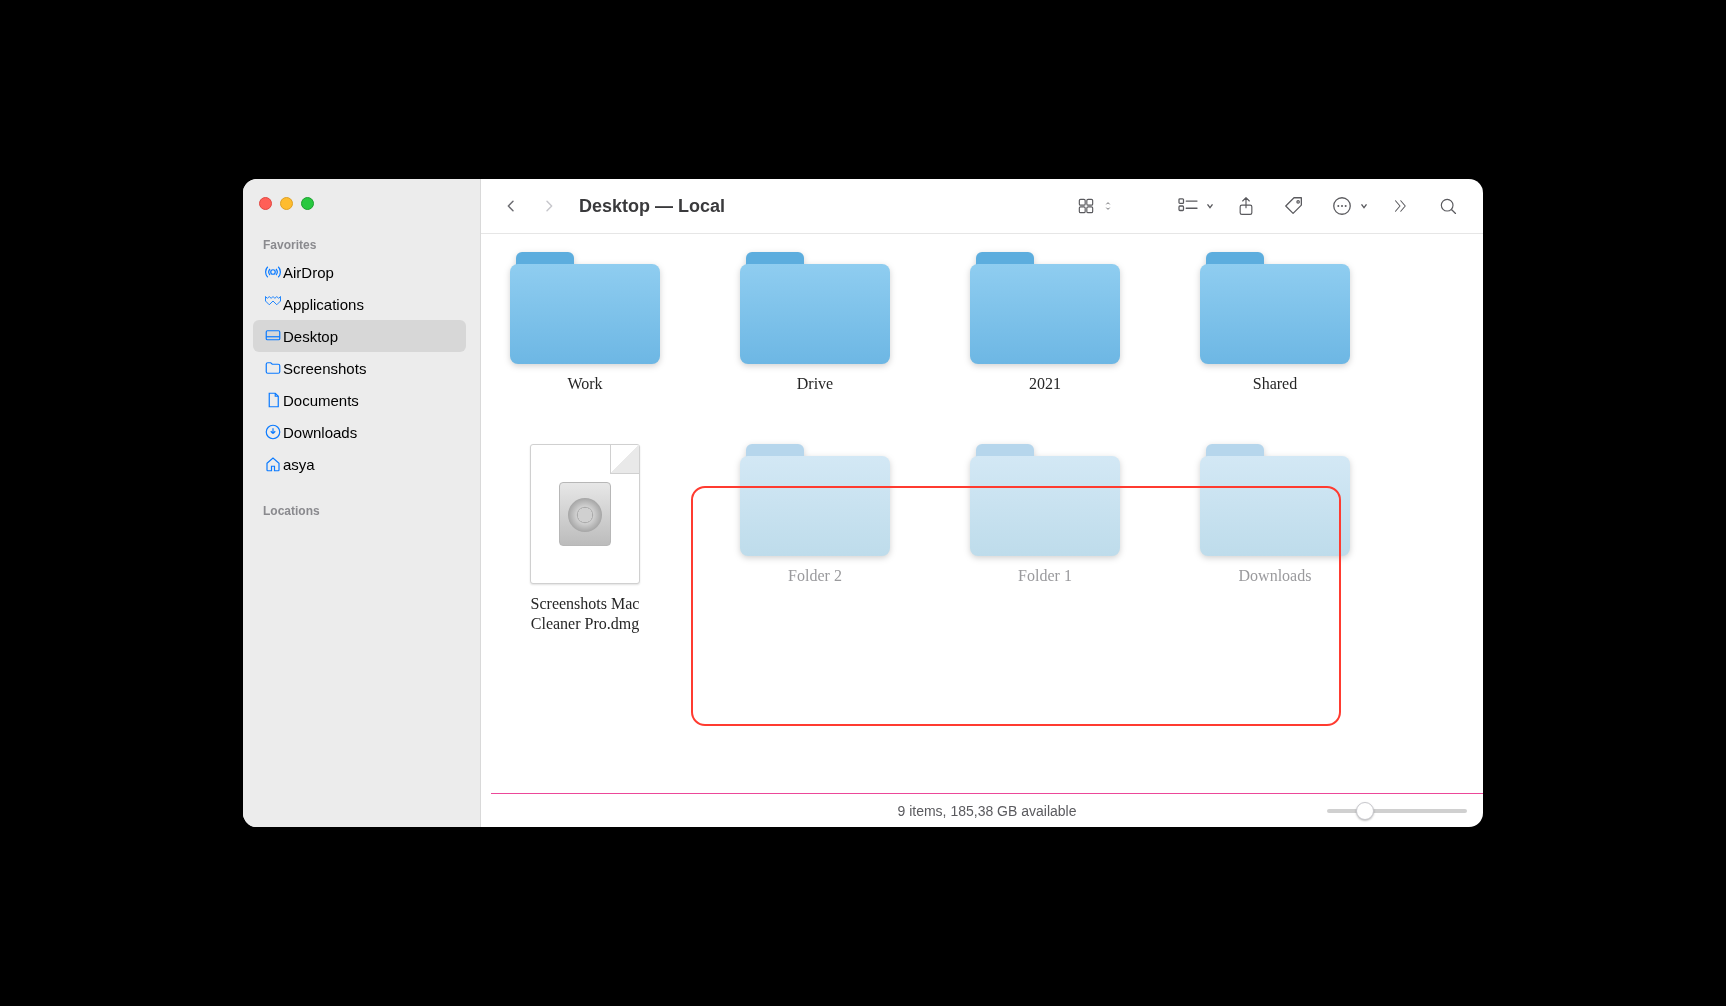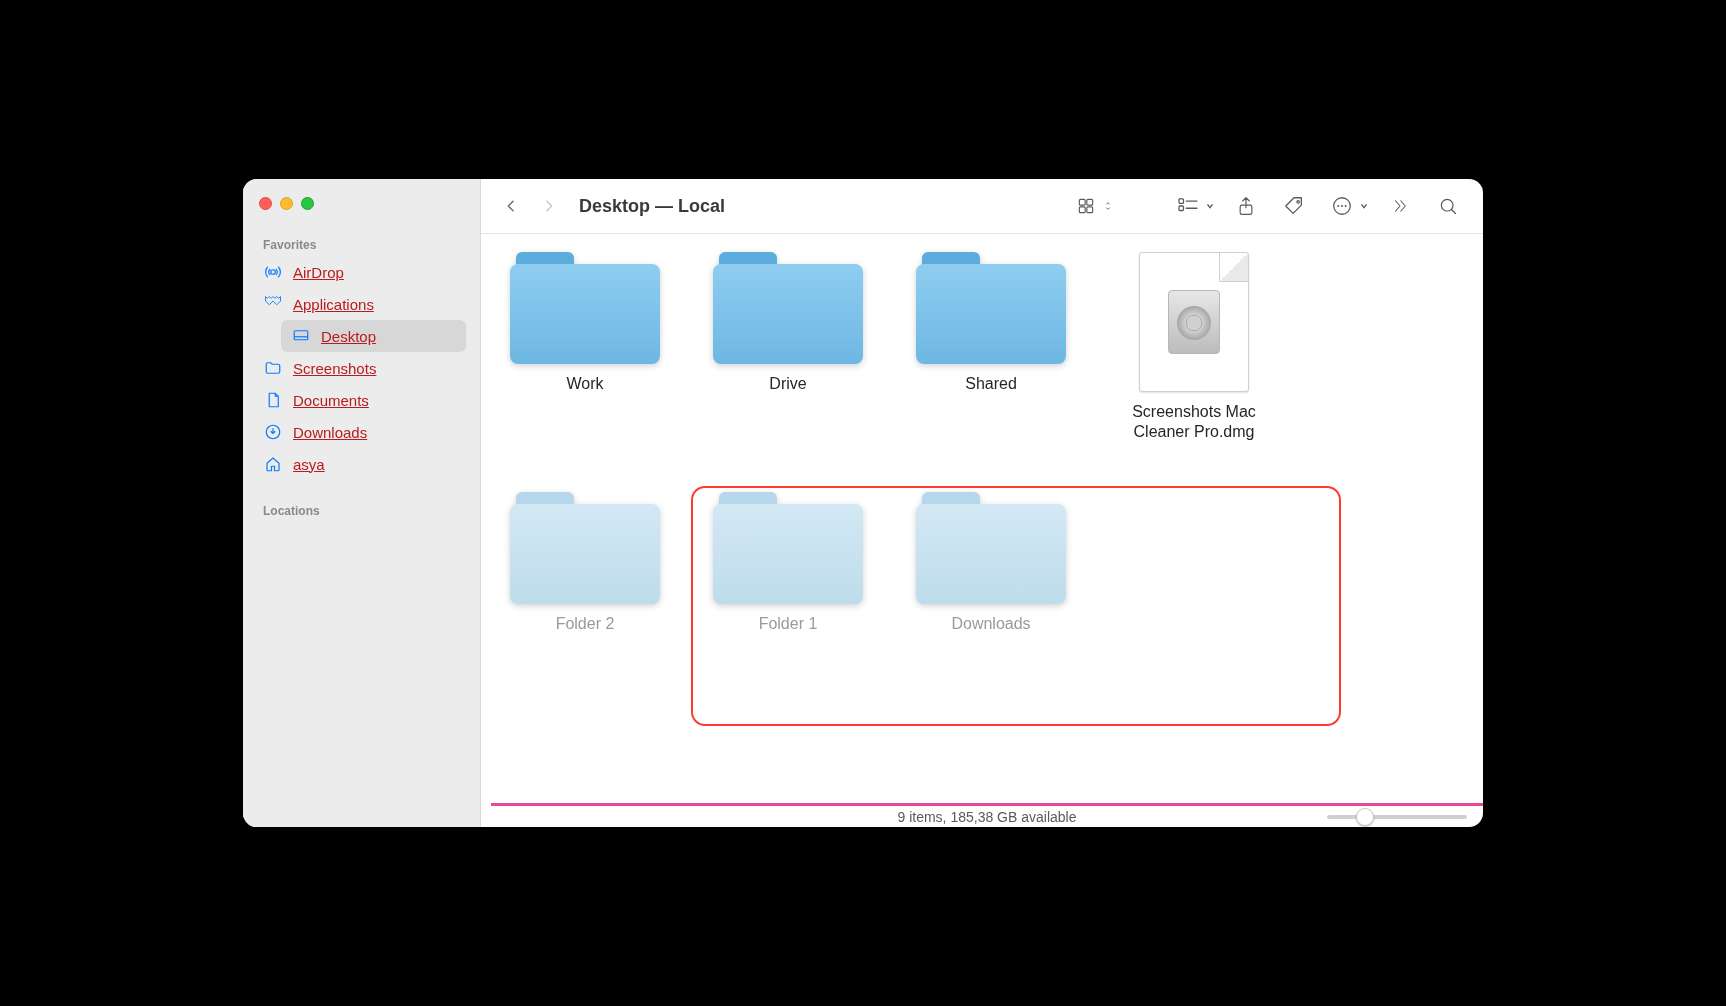--- a/index.html
+++ b/index.html
@@ -32,25 +32,25 @@
   .traffic { display: flex; gap: 8px; padding: 0 6px 22px 6px; }
   .dot { width: 13px; height: 13px; border-radius: 50%; }
   .dot.red   { background:#ff5f57; border:1px solid #e24640;}
   .dot.yellow{ background:#febc2e; border:1px solid #dfa023;}
   .dot.green { background:#28c840; border:1px solid #1ca02e;}
   .section-label {
     font-size: 12px; font-weight: 600; color:#8a8a8e;
     padding: 6px 10px 4px 10px;
   }
   .side-item {
-    display:flex; align-items:center; gap:10px;
+    display:flex; align-items:center; gap:0;
     padding: 6px 10px; border-radius:6px;
-    font-size:15px; color:#b91c1c; cursor:default;text-decoration:underline;
-  }
-  .side-item.active { background:#d7d7d7;margin-left:28px; }
+    font-size:15px; color:#000000; cursor:default;
+  }
+  .side-item.active { background:#d7d7d7; }
   .side-item .ic { width:20px; height:20px; display:flex;align-items:center;justify-content:center; color:#0a7aff; flex:0 0 20px;}
   .side-item .ic svg { width:18px; height:18px; stroke:#0a7aff; fill:none; stroke-width:1.6;}
   .side-group { margin-bottom:18px; }
 
   
   .main { flex:1; display:flex; flex-direction:column; }
   .toolbar {
     height:55px; display:flex; align-items:center;
     padding: 0 18px; gap:14px;
     border-bottom:1px solid #e6e6e6;
@@ -59,21 +59,21 @@
   .nav-arrow.disabled{ color:#c7c7cc;}
   .nav-arrow svg{width:16px;height:16px;stroke:currentColor;fill:none;stroke-width:2.2;stroke-linecap:round;stroke-linejoin:round;}
   .title { font-size:18px; font-weight:600; color:#3a3a3c; margin-left:4px; margin-right:auto;}
   .tb-btn { width:34px;height:26px; display:flex;align-items:center;justify-content:center; color:#5a5a5e;}
   .tb-btn svg{stroke:currentColor;fill:none;stroke-width:1.4;stroke-linecap:round;stroke-linejoin:round;}
   .tb-group{display:flex;align-items:center;gap:0;}
   .chev{width:10px;height:10px;}
 
   
   .content { flex:1; padding: 18px 24px 0 24px; position:relative; overflow:hidden;}
-  .grid { display:flex; flex-wrap:wrap; gap: 50px 43px; }
+  .grid { display:flex; flex-wrap:wrap; gap: 50px 70px; font-family: Liberation Serif, serif; }
   .item { width:160px; display:flex; flex-direction:column; align-items:center; gap:10px;}
   .item .label { font-size:16px; color:#262626; text-align:center; line-height:1.25;}
   .item.hidden .label { color:#9a9a9d;text-align:center;}
   .folder {
     width:150px; height:112px; position:relative;
     filter: drop-shadow(0 2px 3px rgba(0,0,0,.18));
   }
   .folder::before{
     content:""; position:absolute; top:0; left:6px;
     width:58px; height:22px; border-radius:6px 6px 0 0;
@@ -107,21 +107,21 @@
     width:34px;height:34px;border-radius:50%;
     background:radial-gradient(circle,#d0d0d0 30%,#a8a8a8 31%,#d0d0d0 36%,#9a9a9a 80%);
   }
   .highlight-box{
     position:absolute; border:2px solid #ff3b30; border-radius:14px;
     pointer-events:none;
   }
 
   
   .statusbar{
-    height:24px; border-top:3px solid #ec4899;
+    height:34px; border-top:1px solid #ec4899;
     display:flex; align-items:center; justify-content:center;
     font-size:14px; color:#5a5a5e; position:relative;margin-left:10px;
   }
   .zoom{
     position:absolute; right:16px; top:50%; transform:translateY(-50%);
     width:140px; height:4px; background:#d0d0d0; border-radius:2px;
   }
   .zoom .knob{
     position:absolute; left:38px; top:50%; transform:translate(-50%,-50%);
     width:18px;height:18px;border-radius:50%;
@@ -300,20 +300,24 @@
         <div class="item">
           <div class="folder"></div>
           <div class="label">Work</div>
         </div>
         <div class="item">
           <div class="folder"></div>
           <div class="label">Drive</div>
         </div>
         <div class="item">
           <div class="folder"></div>
+          <div class="label">2021</div>
+        </div>
+        <div class="item">
+          <div class="folder"></div>
           <div class="label">Shared</div>
         </div>
 
         <div class="item">
           <div class="file">
               <div class="disk"></div>
             </div>
           <div class="label">Screenshots Mac Cleaner Pro.dmg</div>
         </div>
         <div class="item hidden">

